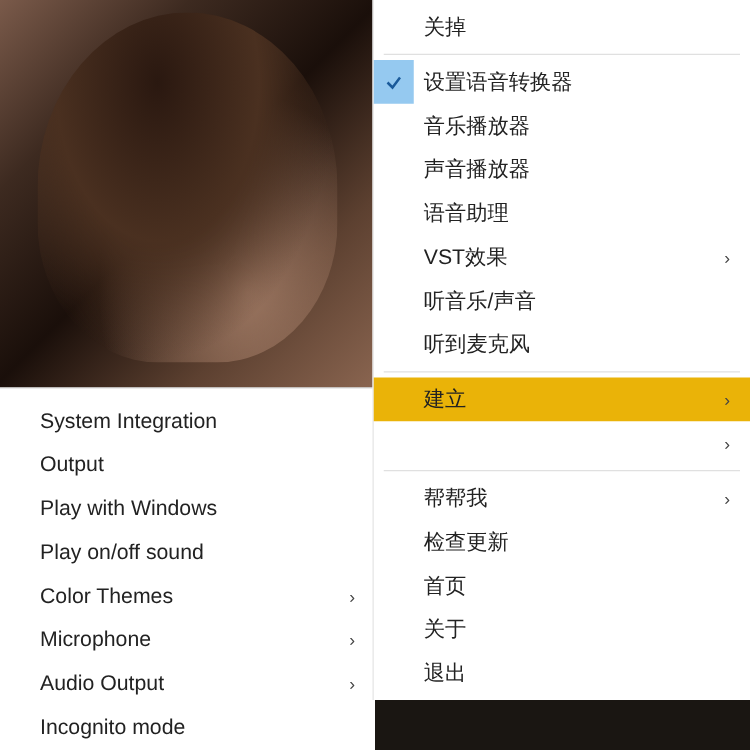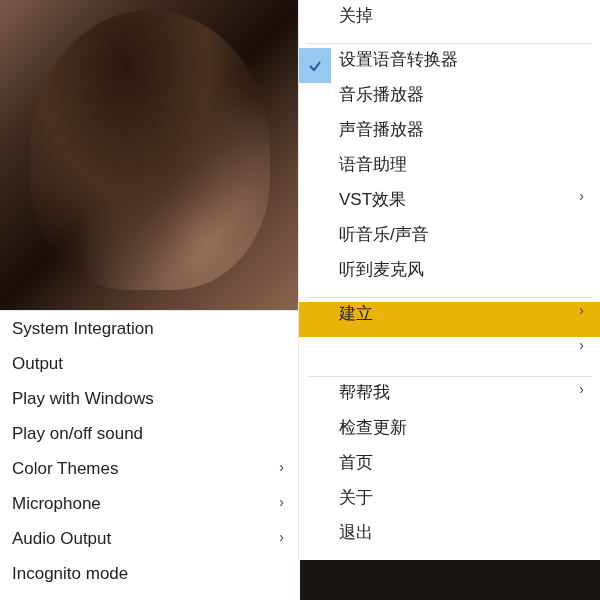--- a/index.html
+++ b/index.html
@@ -57,27 +57,28 @@
       left: 298px;
       top: 0;
       width: 302px;
       background: #fff;
       z-index: 20;
       padding: 4px 0;
       border-left: 1px solid #e5e5e5;
     }
     .menu-item {
       display: flex;
+      align-items: center;
       padding: 0 14px;
       height: 35px;
       cursor: pointer;
       position: relative;
     }
     .left-menu .menu-item {
-      padding-left: 12px;
+      padding-left: 32px;
     }
     .right-menu .menu-item {
       padding-left: 40px;
     }
     .menu-item.highlighted {
       background: #eab308;
     }
     .menu-label {
       flex: 1;
       white-space: nowrap;

